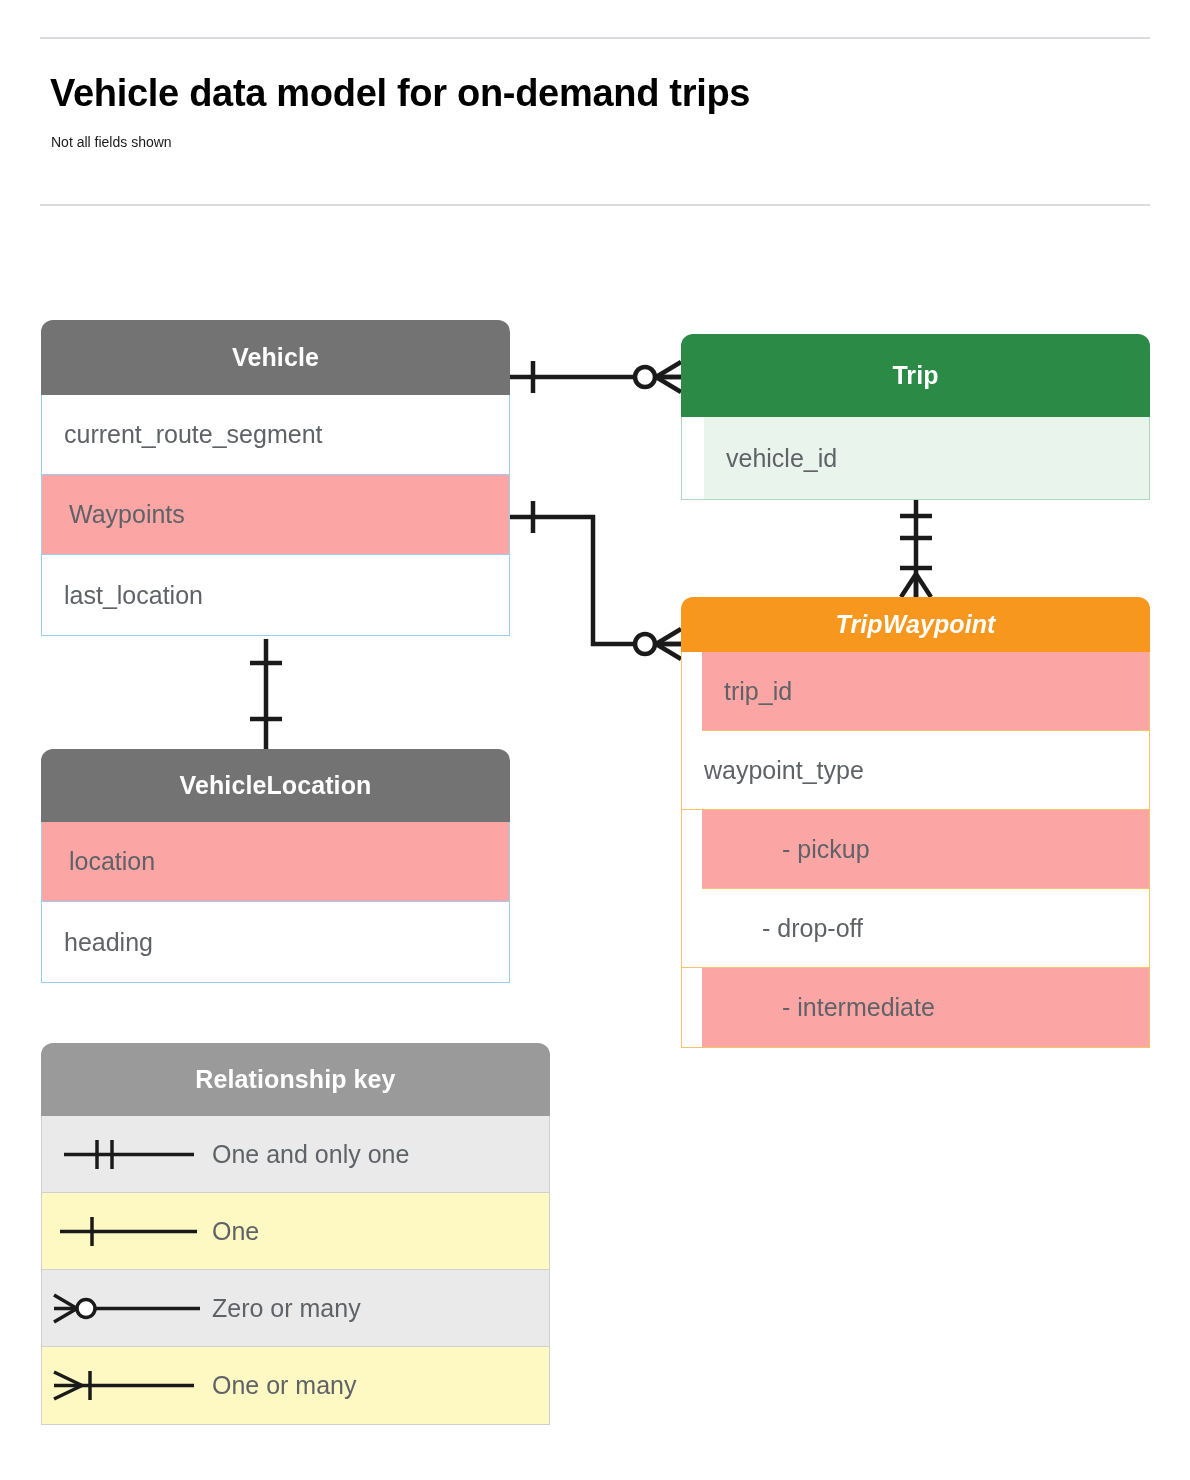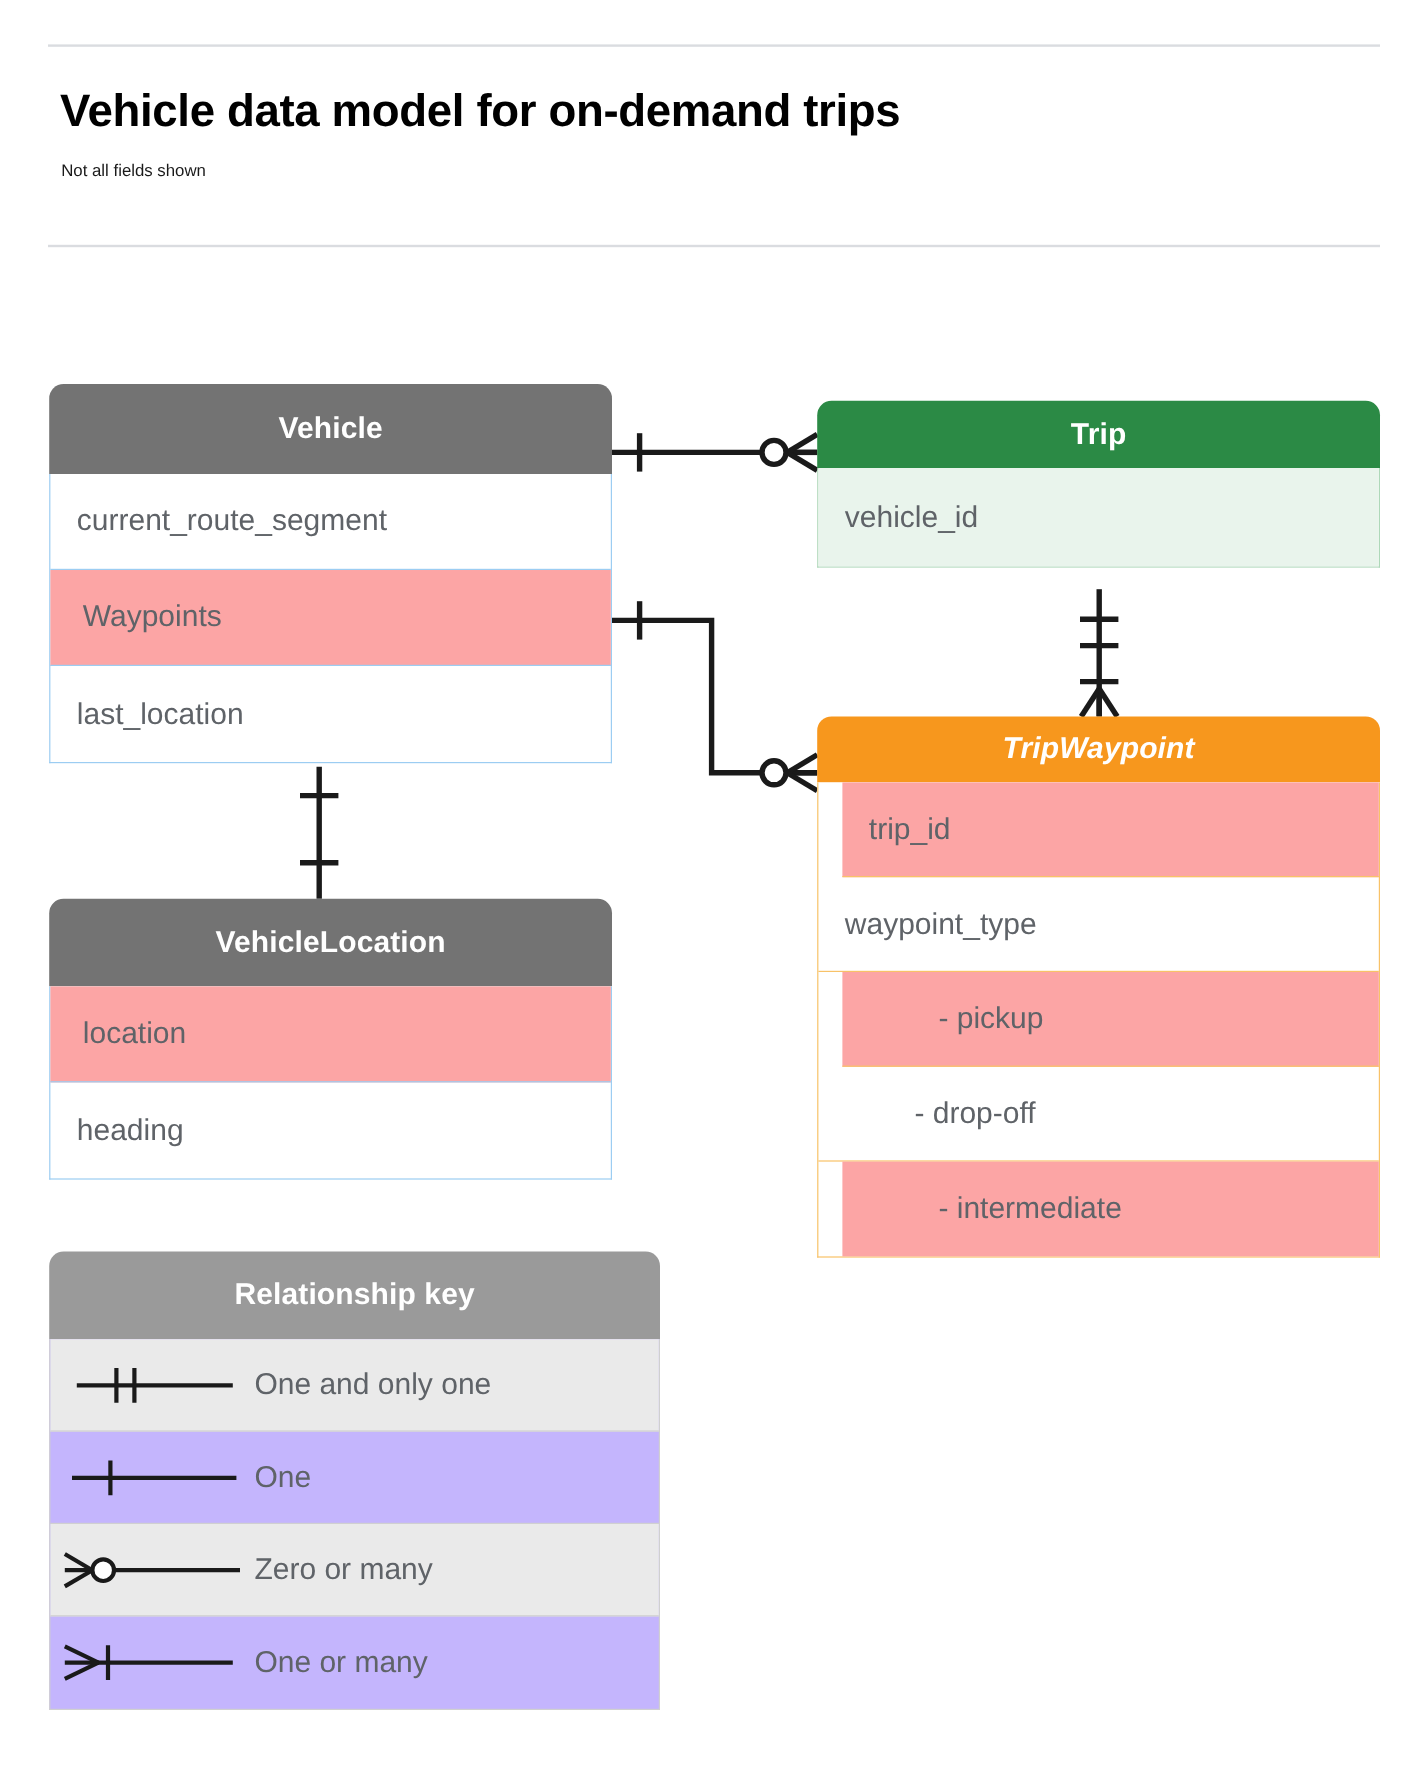--- a/index.html
+++ b/index.html
@@ -80,43 +80,43 @@
   .entity-row.indent { padding-left: 80px; }
 
   
   .theme-blue .entity-header { background: #737373; }
   .theme-blue .entity-rows   { border-color: #9ccdf2; background: #ffffff; }
   .theme-blue .entity-row    { border-bottom-color: #9ccdf2; }
   .theme-blue .entity-row.alt { background: #fca5a5; padding-left: 27px; }
 
   
   .theme-green .entity-header { background: #2b8a45; }
-  .theme-green .entity-rows   { border-color: #aed8b9; background: #ffffff; }
+  .theme-green .entity-rows   { border-color: #aed8b9; background: #ffffff; padding-left: 22px; }
   .theme-green .entity-row    { border-bottom-color: #aed8b9; }
   .theme-green .entity-row.alt { background: #e9f4ec; }
 
   
   .theme-orange .entity-header { background: #f7971d; }
   .theme-orange .entity-rows   { border-color: #f8c268; background: #ffffff; }
   .theme-orange .entity-row    { border-bottom-color: #f8c268; }
   .theme-orange .entity-row.alt { background: #fca5a5; margin-left: 20px; }
 
   
   .theme-gray .entity-header { background: #9a9a9a; }
-  .theme-gray .entity-rows   { border-color: #d0d0d0; background: #c4b5fd; }
+  .theme-gray .entity-rows   { border-color: #d0d0d0; background: #fef9c3; }
   .theme-gray .entity-row    { border-bottom-color: #d0d0d0; }
   .theme-gray .entity-row.alt { background: #eaeaea; }
 
   
   #entity-vehicle          { left: 41px;  top: 320px; width: 469px; }
   #entity-vehicle  .entity-header { height: 75px; }
   #entity-vehicle  .entity-row    { height: 80px; }
 
   #entity-trip             { left: 681px; top: 334px; width: 469px; }
-  #entity-trip     .entity-header { height: 56px; }
+  #entity-trip     .entity-header { height: 83px; }
   #entity-trip     .entity-row    { height: 82px; }
 
   #entity-tripwaypoint     { left: 681px; top: 597px; width: 469px; }
   #entity-tripwaypoint .entity-header { height: 55px; font-style: italic; }
   #entity-tripwaypoint .entity-row    { height: 79px; }
 
   #entity-vehiclelocation  { left: 41px;  top: 749px; width: 469px; }
   #entity-vehiclelocation .entity-header { height: 73px; }
   #entity-vehiclelocation .entity-row    { height: 80px; }
 

